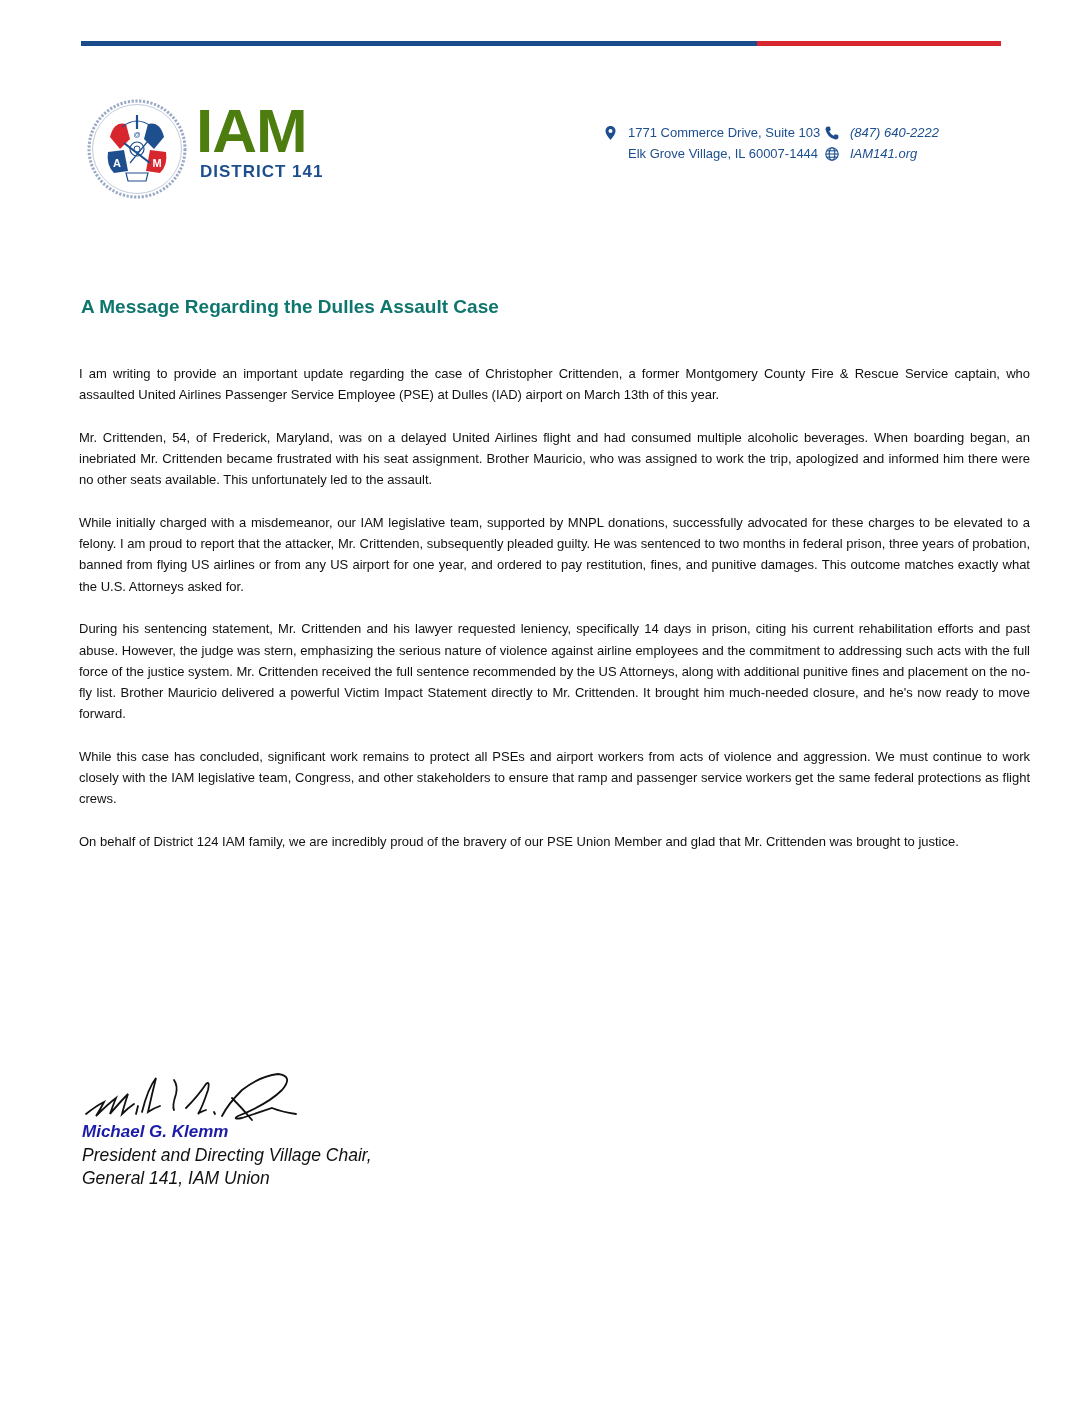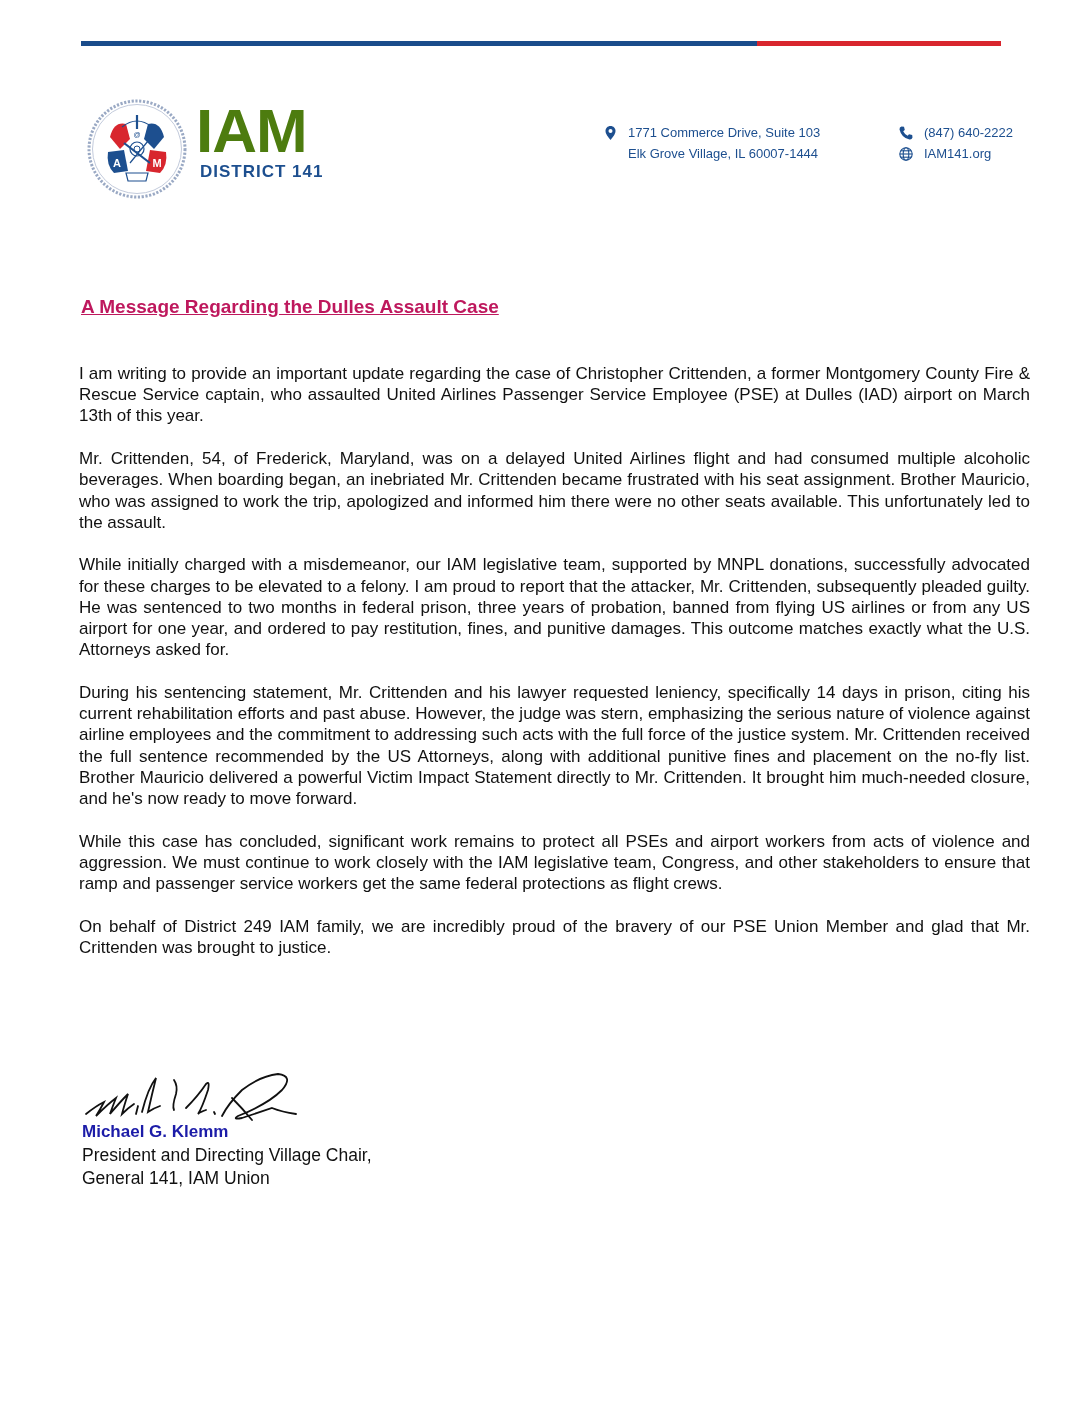--- a/index.html
+++ b/index.html
@@ -11,33 +11,33 @@
 
   .logo { position: absolute; left: 84px; top: 97px; width: 106px; height: 104px; }
   .brand { position: absolute; left: 196px; top: 98px; }
   .brand-iam { font-family: "Liberation Sans", sans-serif; font-weight: bold; font-size: 62px;
                color: #4d7c0f; letter-spacing: -1px; line-height: 66px; }
   .brand-district { font-family: Liberation Sans, sans-serif; font-weight: bold; font-size: 17px;
                     color: #1d4f8f; letter-spacing: 1px; margin-top: -2px; padding-left: 4px; }
 
   .contact { position: absolute; top: 122px; font-size: 13px; color: #1d4f8f; line-height: 21px; text-align: center; }
   .contact.addr { left: 602px; }
-  .contact.web { left: 898px; }
+  .contact.web { left: 824px; font-style: italic; }
   .contact .row { display: flex; align-items: center; }
   .contact .ico { width: 16px; height: 16px; margin-right: 10px; display: inline-flex; align-items: center; justify-content: center; }
   .contact .noico { width: 16px; margin-right: 10px; display: inline-block; }
 
-  .headline { position: absolute; left: 81px; top: 296px; font-size: 19px; font-weight: bold; color: #be185d; text-decoration: underline; }
+  .headline { position: absolute; left: 81px; top: 296px; font-size: 19px; font-weight: bold; color: #0f766e; }
 
-  .body { position: absolute; left: 79px; top: 363px; width: 951px; font-size: 17px; line-height: 21.2px;
+  .body { position: absolute; left: 79px; top: 363px; width: 951px; font-size: 13px; line-height: 21.2px;
           text-align: justify; color: #111; }
   .body p { margin: 0 0 21.5px 0; }
 
   .sig-img { position: absolute; left: 82px; top: 1068px; width: 230px; height: 62px; }
-  .sig { position: absolute; left: 82px; top: 1120px; font-size: 17.5px; line-height: 23.5px; color: #111; }
+  .sig { position: absolute; left: 82px; top: 1120px; font-size: 17.5px; line-height: 23.5px; color: #111; font-style: italic; }
   .sig .name { font-weight: bold; color: #1c1ca8; font-size: 17px; }
 </style>
 </head>
 <body>
 
 <div class="top-bar">
   <div class="blue"></div>
   <div class="red"></div>
 </div>
 
@@ -110,21 +110,21 @@
 </div>
 
 <div class="headline">A Message Regarding the Dulles Assault Case</div>
 
 <div class="body">
   <p>I am writing to provide an important update regarding the case of Christopher Crittenden, a former Montgomery County Fire &amp; Rescue Service captain, who assaulted United Airlines Passenger Service Employee (PSE) at Dulles (IAD) airport on March 13th of this year.</p>
   <p>Mr. Crittenden, 54, of Frederick, Maryland, was on a delayed United Airlines flight and had consumed multiple alcoholic beverages. When boarding began, an inebriated Mr. Crittenden became frustrated with his seat assignment. Brother Mauricio, who was assigned to work the trip, apologized and informed him there were no other seats available. This unfortunately led to the assault.</p>
   <p>While initially charged with a misdemeanor, our IAM legislative team, supported by MNPL donations, successfully advocated for these charges to be elevated to a felony. I am proud to report that the attacker, Mr. Crittenden, subsequently pleaded guilty. He was sentenced to two months in federal prison, three years of probation, banned from flying US airlines or from any US airport for one year, and ordered to pay restitution, fines, and punitive damages. This outcome matches exactly what the U.S. Attorneys asked for.</p>
   <p>During his sentencing statement, Mr. Crittenden and his lawyer requested leniency, specifically 14 days in prison, citing his current rehabilitation efforts and past abuse. However, the judge was stern, emphasizing the serious nature of violence against airline employees and the commitment to addressing such acts with the full force of the justice system. Mr. Crittenden received the full sentence recommended by the US Attorneys, along with additional punitive fines and placement on the no-fly list. Brother Mauricio delivered a powerful Victim Impact Statement directly to Mr. Crittenden. It brought him much-needed closure, and he's now ready to move forward.</p>
   <p>While this case has concluded, significant work remains to protect all PSEs and airport workers from acts of violence and aggression. We must continue to work closely with the IAM legislative team, Congress, and other stakeholders to ensure that ramp and passenger service workers get the same federal protections as flight crews.</p>
-  <p>On behalf of District 249 IAM family, we are incredibly proud of the bravery of our PSE Union Member and glad that Mr. Crittenden was brought to justice.</p>
+  <p>On behalf of District 124 IAM family, we are incredibly proud of the bravery of our PSE Union Member and glad that Mr. Crittenden was brought to justice.</p>
 </div>
 
 <svg class="sig-img" viewBox="0 0 230 62" fill="none" stroke="#111" stroke-width="1.8" stroke-linecap="round">
   <path d="M4 46 Q14 38 22 34 Q18 42 14 48 Q26 36 34 30 Q30 40 28 46 Q38 34 46 26 Q42 38 40 46 Q46 40 52 36"></path>
   <path d="M56 38 L54 46"></path>
   <path d="M60 44 Q66 20 74 10 Q70 26 66 44 Q72 40 78 38"></path>
   <path d="M92 12 Q96 18 94 26 Q90 38 92 42"></path>
   <path d="M104 40 Q116 28 124 16 Q128 12 126 22 Q120 40 116 46 Q118 44 124 42"></path>
   <path d="M132 44 L133 46"></path>
   <path d="M140 48 Q146 36 160 22 Q178 8 196 6 Q212 8 200 22 Q186 36 156 48 Q150 52 160 50 Q178 44 190 40 Q200 44 214 46"></path>

